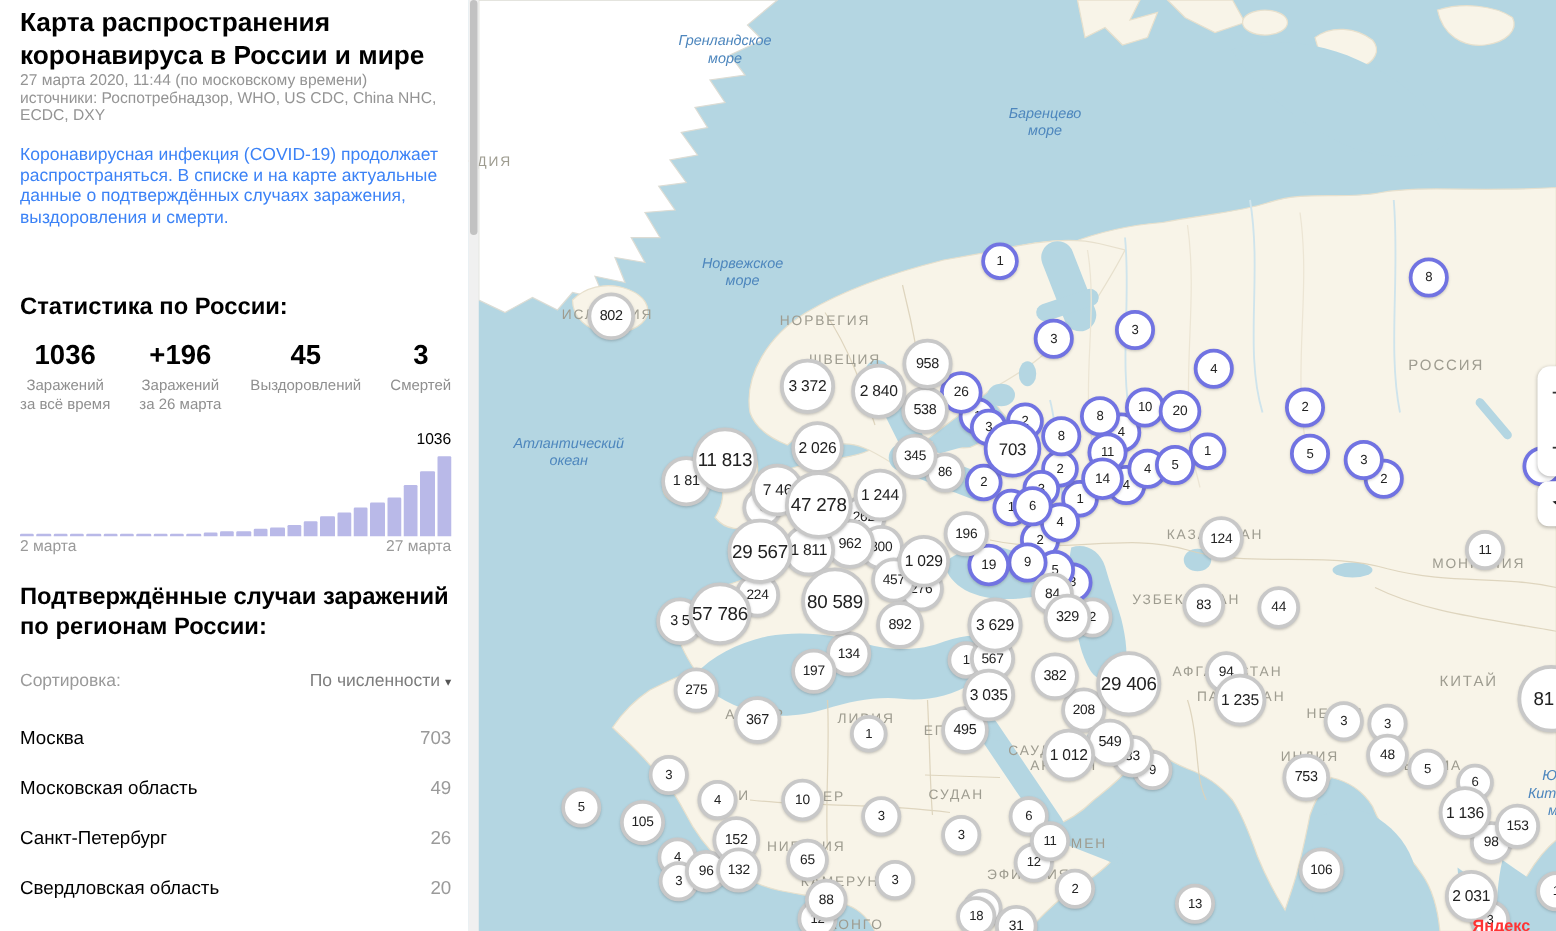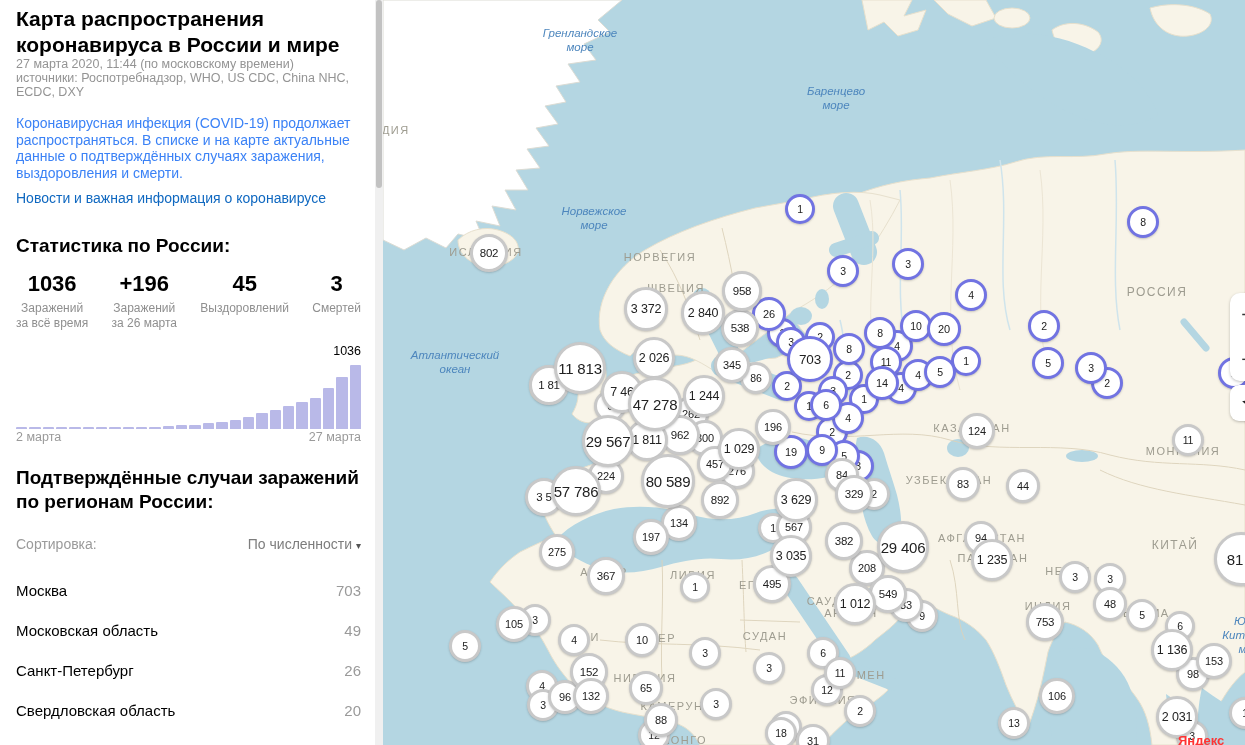--- a/index.html
+++ b/index.html
@@ -330,29 +330,29 @@
         <div class="mk mk-w" style="left: 1059px; top: 561px; height: 26px; width: 26px; z-index: 7; font-size: 10.5px;">3</div>
         <div class="mk mk-w" style="left: 1094px; top: 563px; height: 26px; width: 26px; z-index: 7; font-size: 10.5px;">3</div>
         <div class="mk mk-w" style="left: 1093px; top: 587px; height: 28px; width: 28px; z-index: 14; font-size: 11px;">48</div>
         <div class="mk mk-w" style="left: 1126px; top: 599px; height: 26px; width: 26px; z-index: 8; font-size: 10.5px;">5</div>
         <div class="mk mk-w" style="left: 1026px; top: 603px; height: 32px; width: 32px; z-index: 22; font-size: 11.5px;">753</div>
         <div class="mk mk-w" style="left: 1165px; top: 611px; height: 24px; width: 24px; z-index: 8; font-size: 10.5px;">6</div>
         <div class="mk mk-w" style="left: 1151px; top: 629px; height: 36px; width: 36px; z-index: 23; font-size: 12.5px;">1 136</div>
         <div class="mk mk-w" style="left: 1196px; top: 643px; height: 30px; width: 30px; z-index: 17; font-size: 11px;">153</div>
         <div class="mk mk-w" style="left: 1176px; top: 657px; height: 28px; width: 28px; z-index: 16; font-size: 11px;">98</div>
         <div class="mk mk-w" style="left: 1039px; top: 678px; height: 30px; width: 30px; z-index: 16; font-size: 11px;">106</div>
-        <div class="mk mk-w" style="left: 998px; top: 707px; height: 26px; width: 26px; z-index: 10; font-size: 10.5px;">13</div>
+        <div class="mk mk-w" style="left: 940px; top: 707px; height: 26px; width: 26px; z-index: 10; font-size: 10.5px;">13</div>
         <div class="mk mk-w" style="left: 1156px; top: 696px; height: 36px; width: 36px; z-index: 25; font-size: 12.5px;">2 031</div>
         <div class="mk mk-w" style="left: 1176px; top: 720px; height: 26px; width: 26px; z-index: 7; font-size: 10.5px;">3</div>
         <div class="mk mk-w" style="left: 1229px; top: 697px; height: 26px; width: 26px; z-index: 5; font-size: 10.5px;">1</div>
         <div class="mk mk-w" style="left: 519px; top: 604px; height: 26px; width: 26px; z-index: 7; font-size: 10.5px;">3</div>
         <div class="mk mk-w" style="left: 558px; top: 624px; height: 26px; width: 26px; z-index: 7; font-size: 10.5px;">4</div>
         <div class="mk mk-w" style="left: 625px; top: 623px; height: 28px; width: 28px; z-index: 10; font-size: 11px;">10</div>
         <div class="mk mk-w" style="left: 449px; top: 630px; height: 26px; width: 26px; z-index: 8; font-size: 10.5px;">5</div>
-        <div class="mk mk-w" style="left: 496px; top: 606px; height: 30px; width: 30px; z-index: 16; font-size: 11px;">105</div>
+        <div class="mk mk-w" style="left: 496px; top: 640px; height: 30px; width: 30px; z-index: 16; font-size: 11px;">105</div>
         <div class="mk mk-w" style="left: 570px; top: 653px; height: 32px; width: 32px; z-index: 17; font-size: 11.5px;">152</div>
         <div class="mk mk-w" style="left: 526px; top: 670px; height: 26px; width: 26px; z-index: 7; font-size: 10.5px;">4</div>
         <div class="mk mk-w" style="left: 548px; top: 680px; height: 28px; width: 28px; z-index: 16; font-size: 11px;">96</div>
         <div class="mk mk-w" style="left: 527px; top: 689px; height: 26px; width: 26px; z-index: 7; font-size: 10.5px;">3</div>
         <div class="mk mk-w" style="left: 573px; top: 678px; height: 30px; width: 30px; z-index: 17; font-size: 11px;">132</div>
         <div class="mk mk-w" style="left: 629px; top: 671px; height: 28px; width: 28px; z-index: 15; font-size: 11px;">65</div>
         <div class="mk mk-w" style="left: 644px; top: 703px; height: 28px; width: 28px; z-index: 16; font-size: 11px;">88</div>
         <div class="mk mk-w" style="left: 638px; top: 719px; height: 26px; width: 26px; z-index: 10; font-size: 10.5px;">12</div>
         <div class="mk mk-w" style="left: 700px; top: 688px; height: 26px; width: 26px; z-index: 7; font-size: 10.5px;">3</div>
         <div class="mk mk-w" style="left: 689px; top: 637px; height: 26px; width: 26px; z-index: 7; font-size: 10.5px;">3</div>
@@ -418,21 +418,20 @@
     <div class="ylogo">Яндекс</div>
   </div>
 
   <div id="sidebar">
     <div class="sb-abs sb-title">Карта распространения коронавируса в России и мире</div>
     <div class="sb-abs sb-meta">
       <div>27 марта 2020, 11:44 (по московскому времени)</div>
       <div>источники: Роспотребнадзор, WHO, US CDC, China NHC, ECDC, DXY</div>
     </div>
     <div class="sb-abs sb-para">Коронавирусная инфекция (COVID-19) продолжает распространяться. В списке и на карте актуальные данные о подтверждённых случаях заражения, выздоровления и смерти.</div>
-    <div class="sb-abs sb-link">Новости и важная информация о коронавирусе</div>
 
     <div class="sb-abs sb-h2" style="top:234px">Статистика по России:</div>
 
     <div class="sb-abs stats-row">
       <div class="stat">
         <div class="stat-v">1036</div>
         <div class="stat-l">
           <div>Заражений</div>
             <div>за всё время</div>
         </div>

